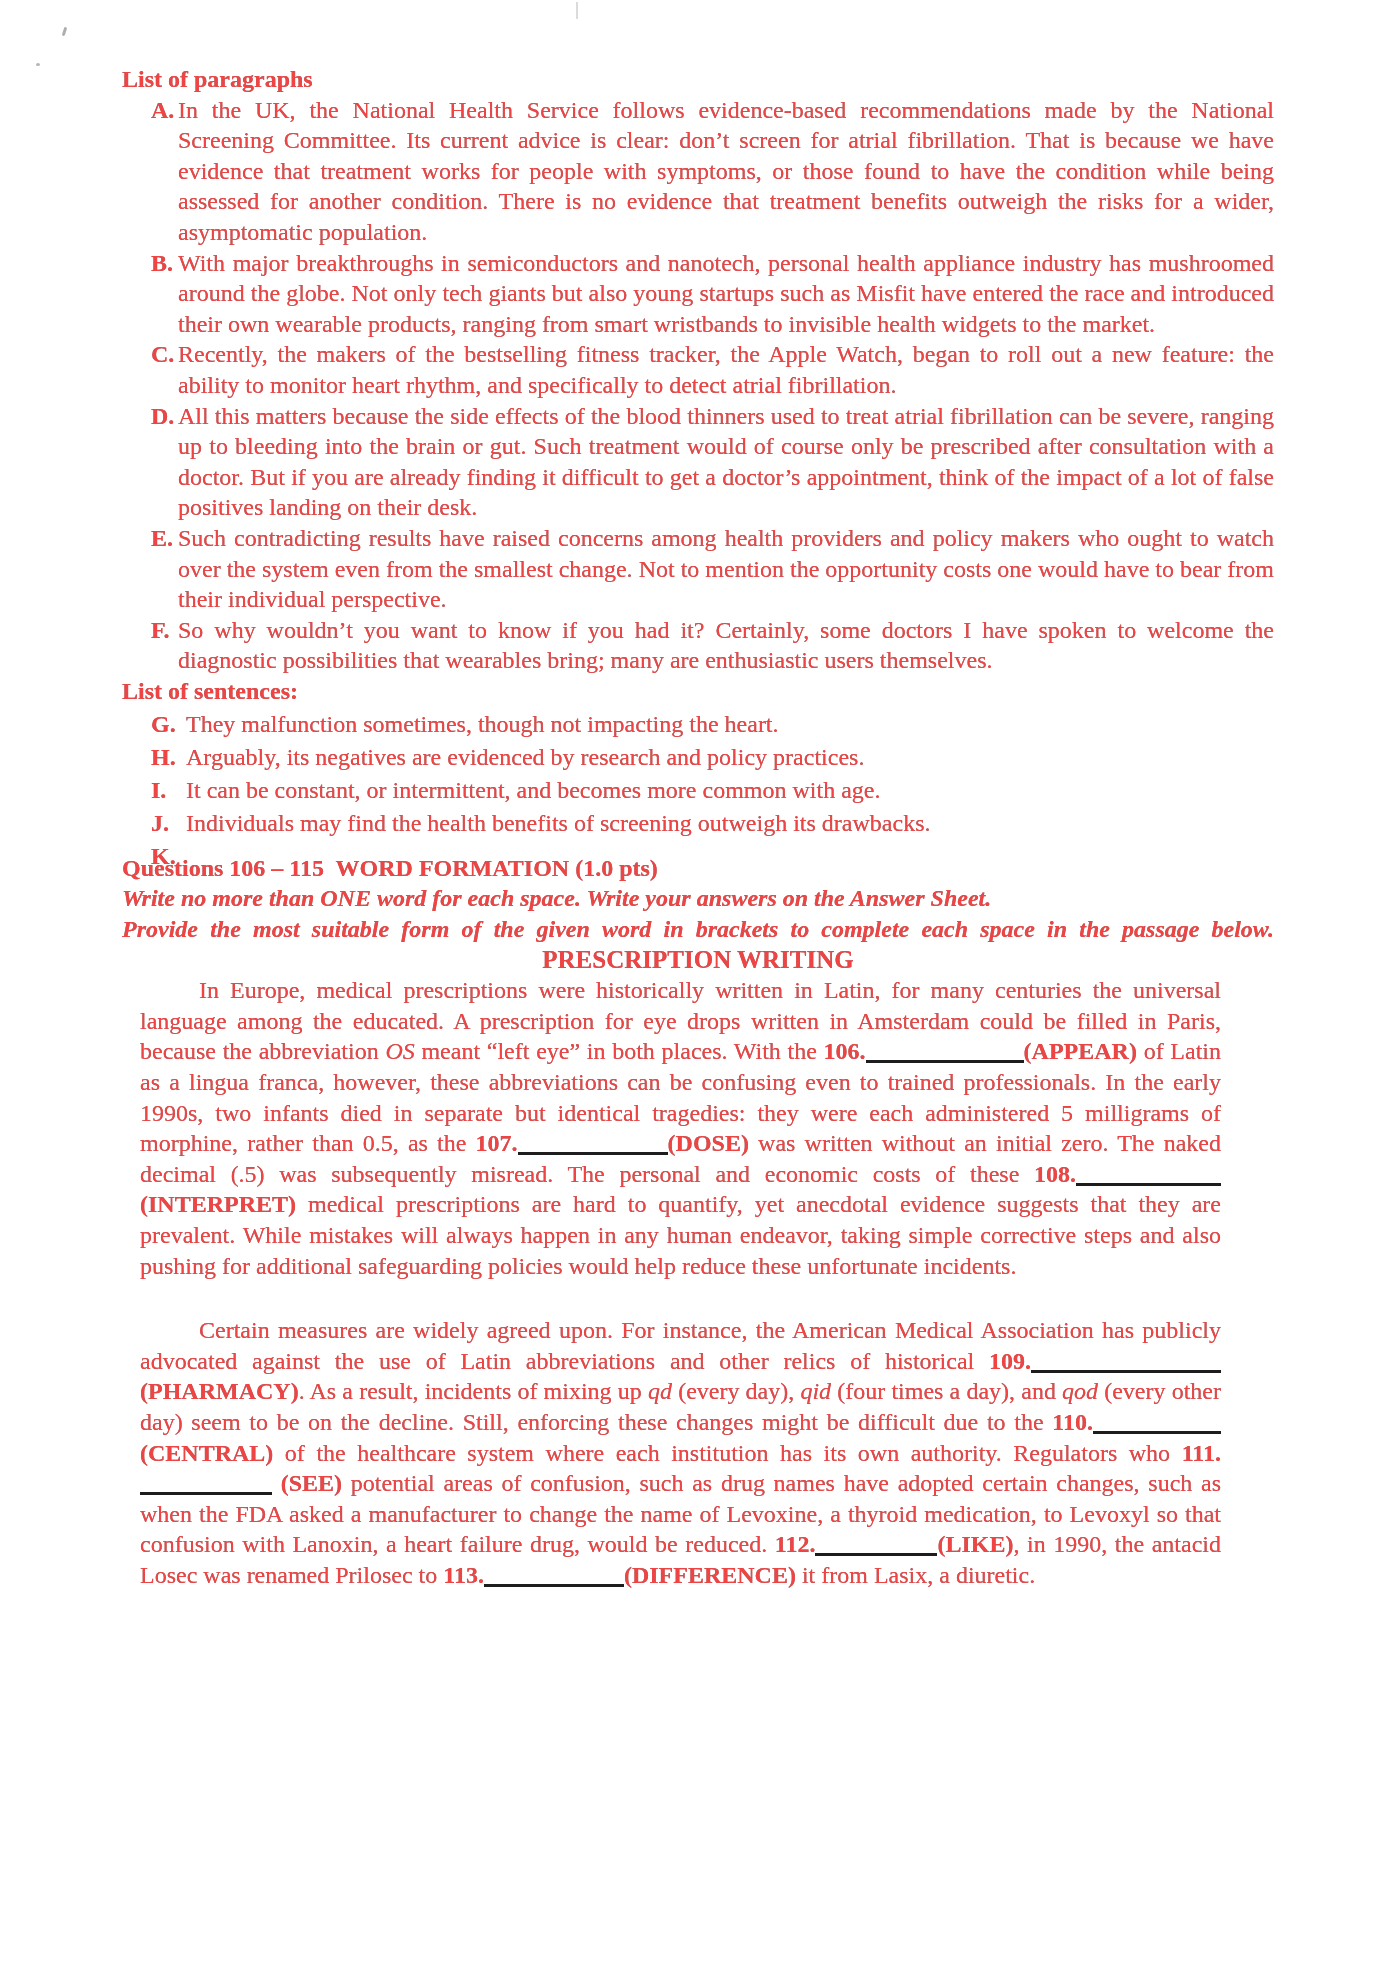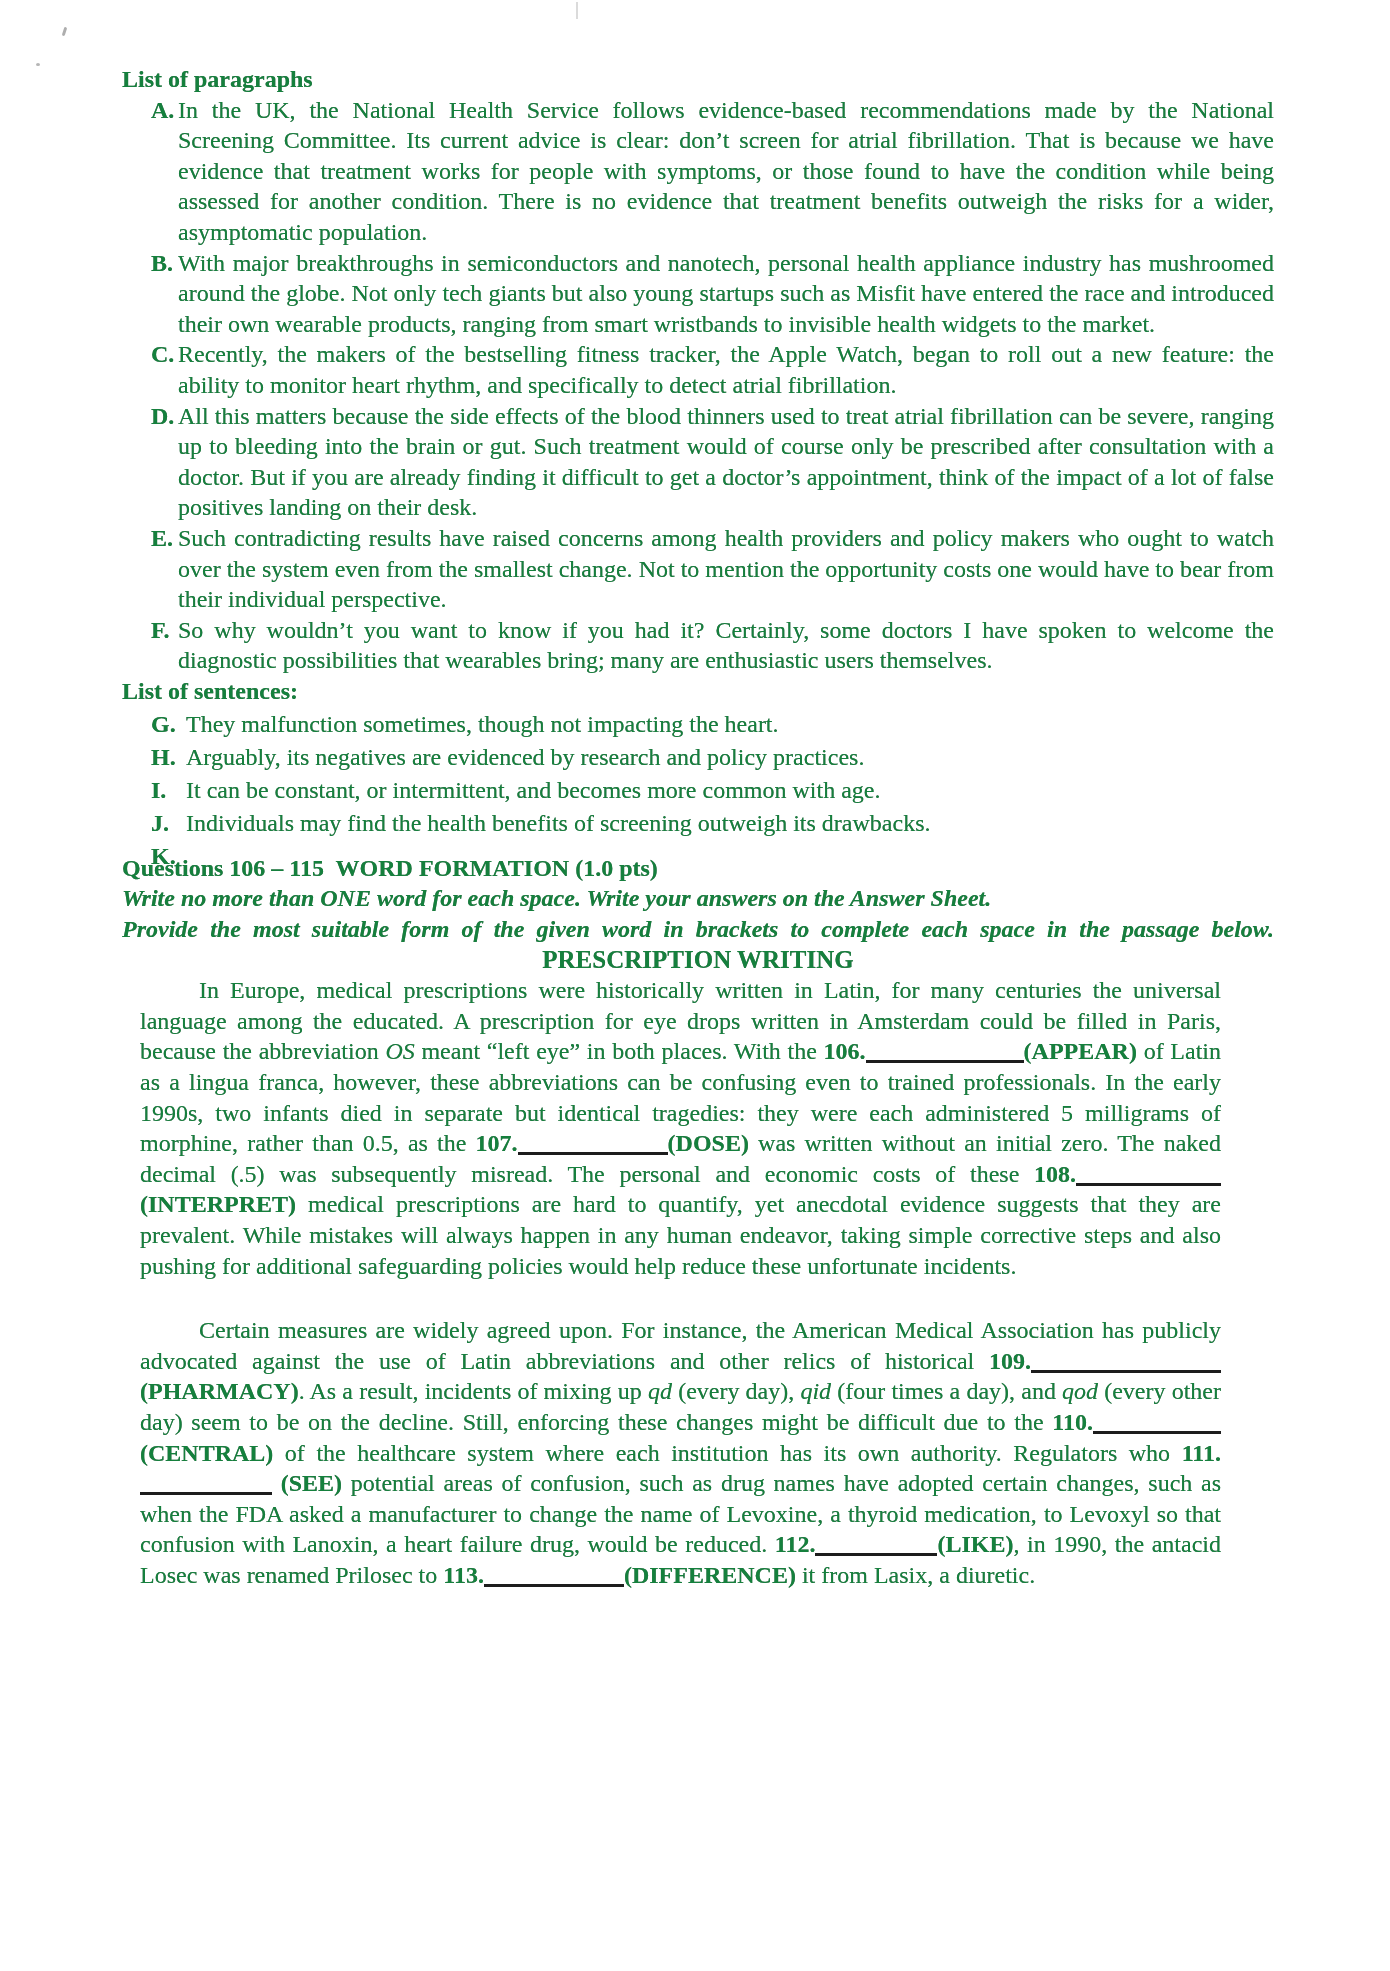--- a/index.html
+++ b/index.html
@@ -3,21 +3,21 @@
 <meta charset="utf-8">
 <style>
   html,body { margin:0; padding:0; background:#ffffff; }
   .page {
     position:relative;
     width:1390px; height:1724px;
     background:#ffffff;
     font-family:"Liberation Serif","DejaVu Serif",serif;
     font-size:24px;
     line-height:30.6px;
-    color:#15803d;
+    color:#ef4444;
     overflow:hidden;
     text-shadow:0 0 .5px rgba(20,20,20,.55);
   }
   .content { position:absolute; left:122px; top:64px; width:1152px; }
   .section-heading { font-weight:bold; }
 
   
   .list-item { position:relative; padding-left:56px; text-align:justify; }
   .list-item > .label { position:absolute; left:29px; top:0; font-weight:bold; }
   .slist .list-item { padding-left:64px; text-align:left; margin-top:2.5px; }

